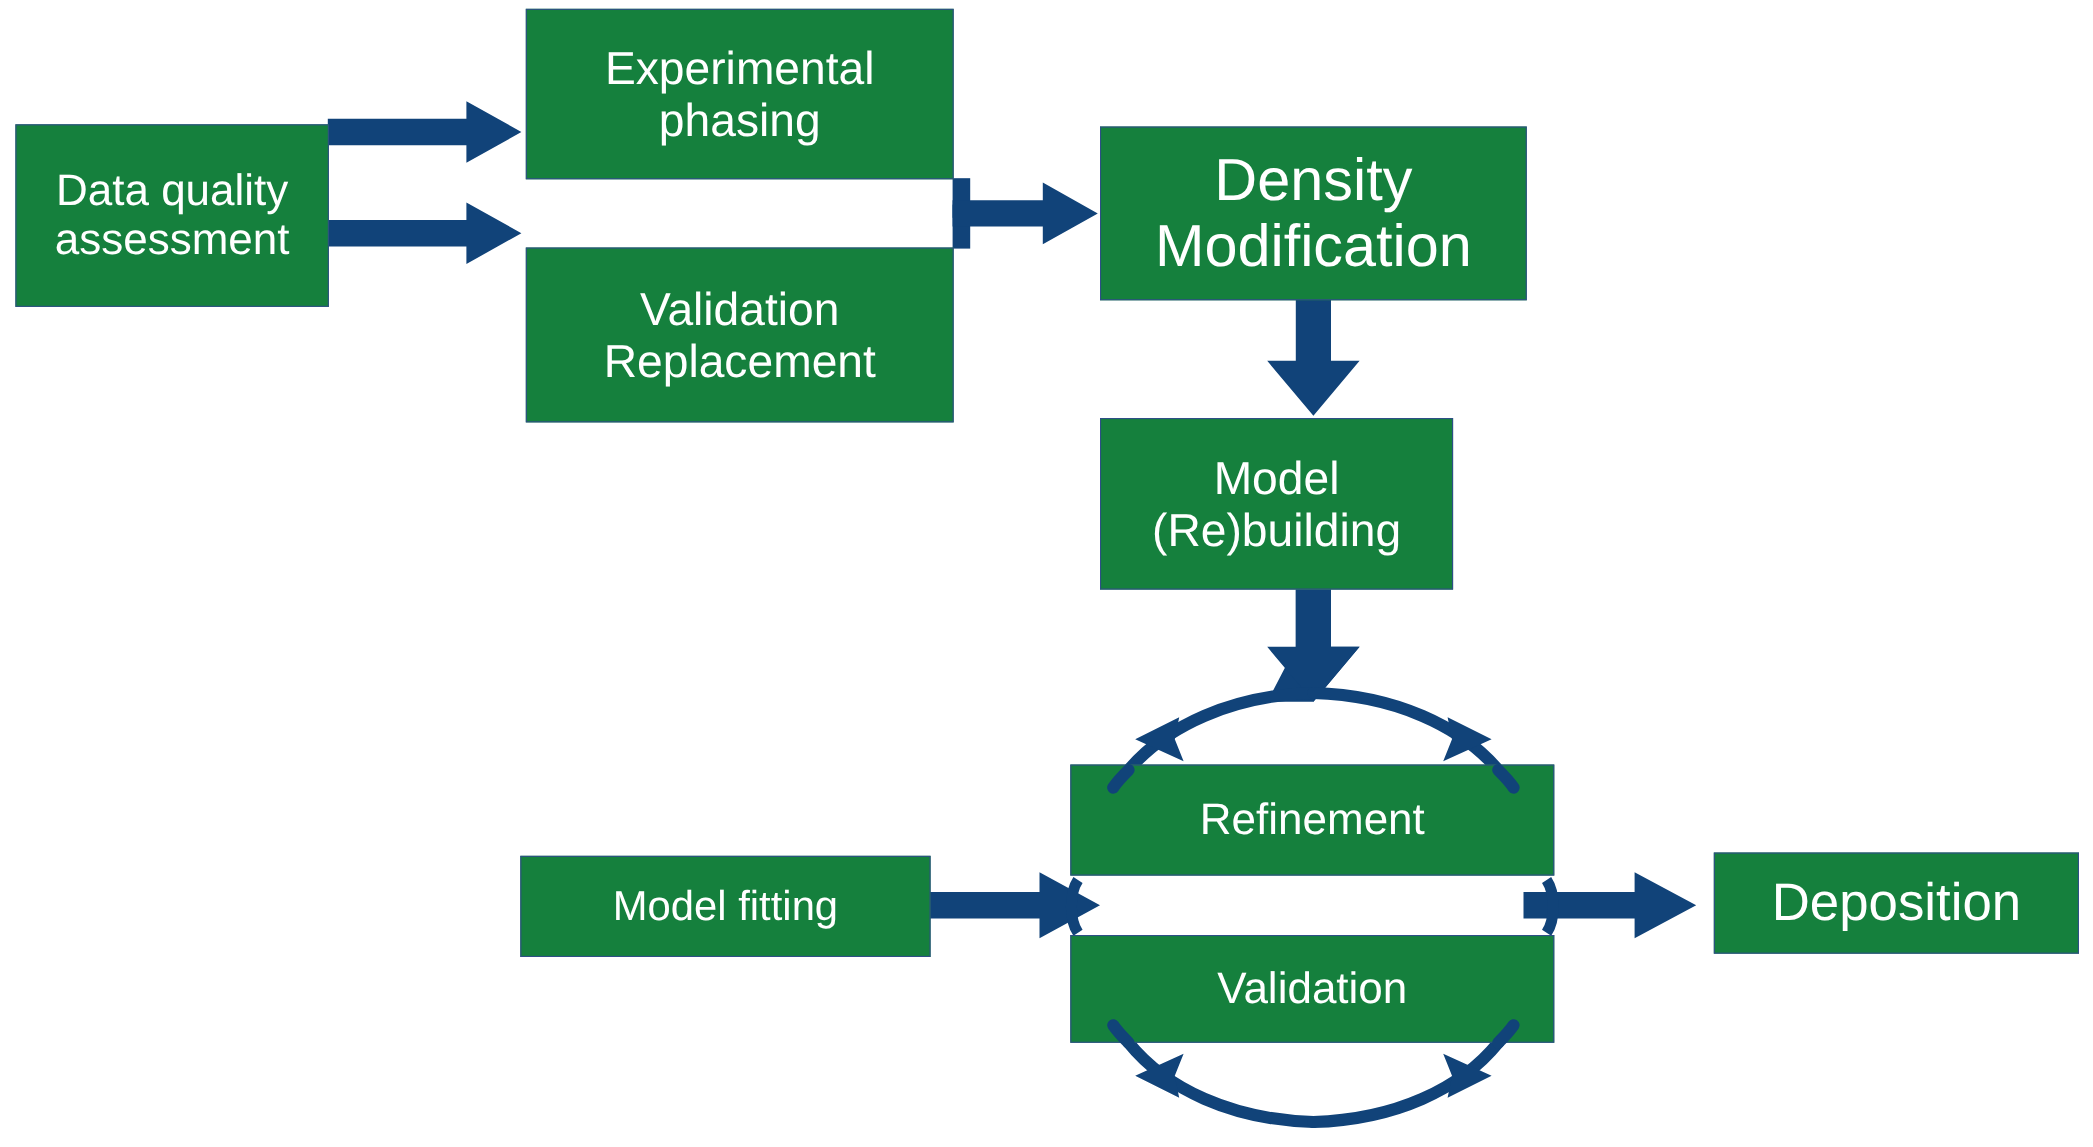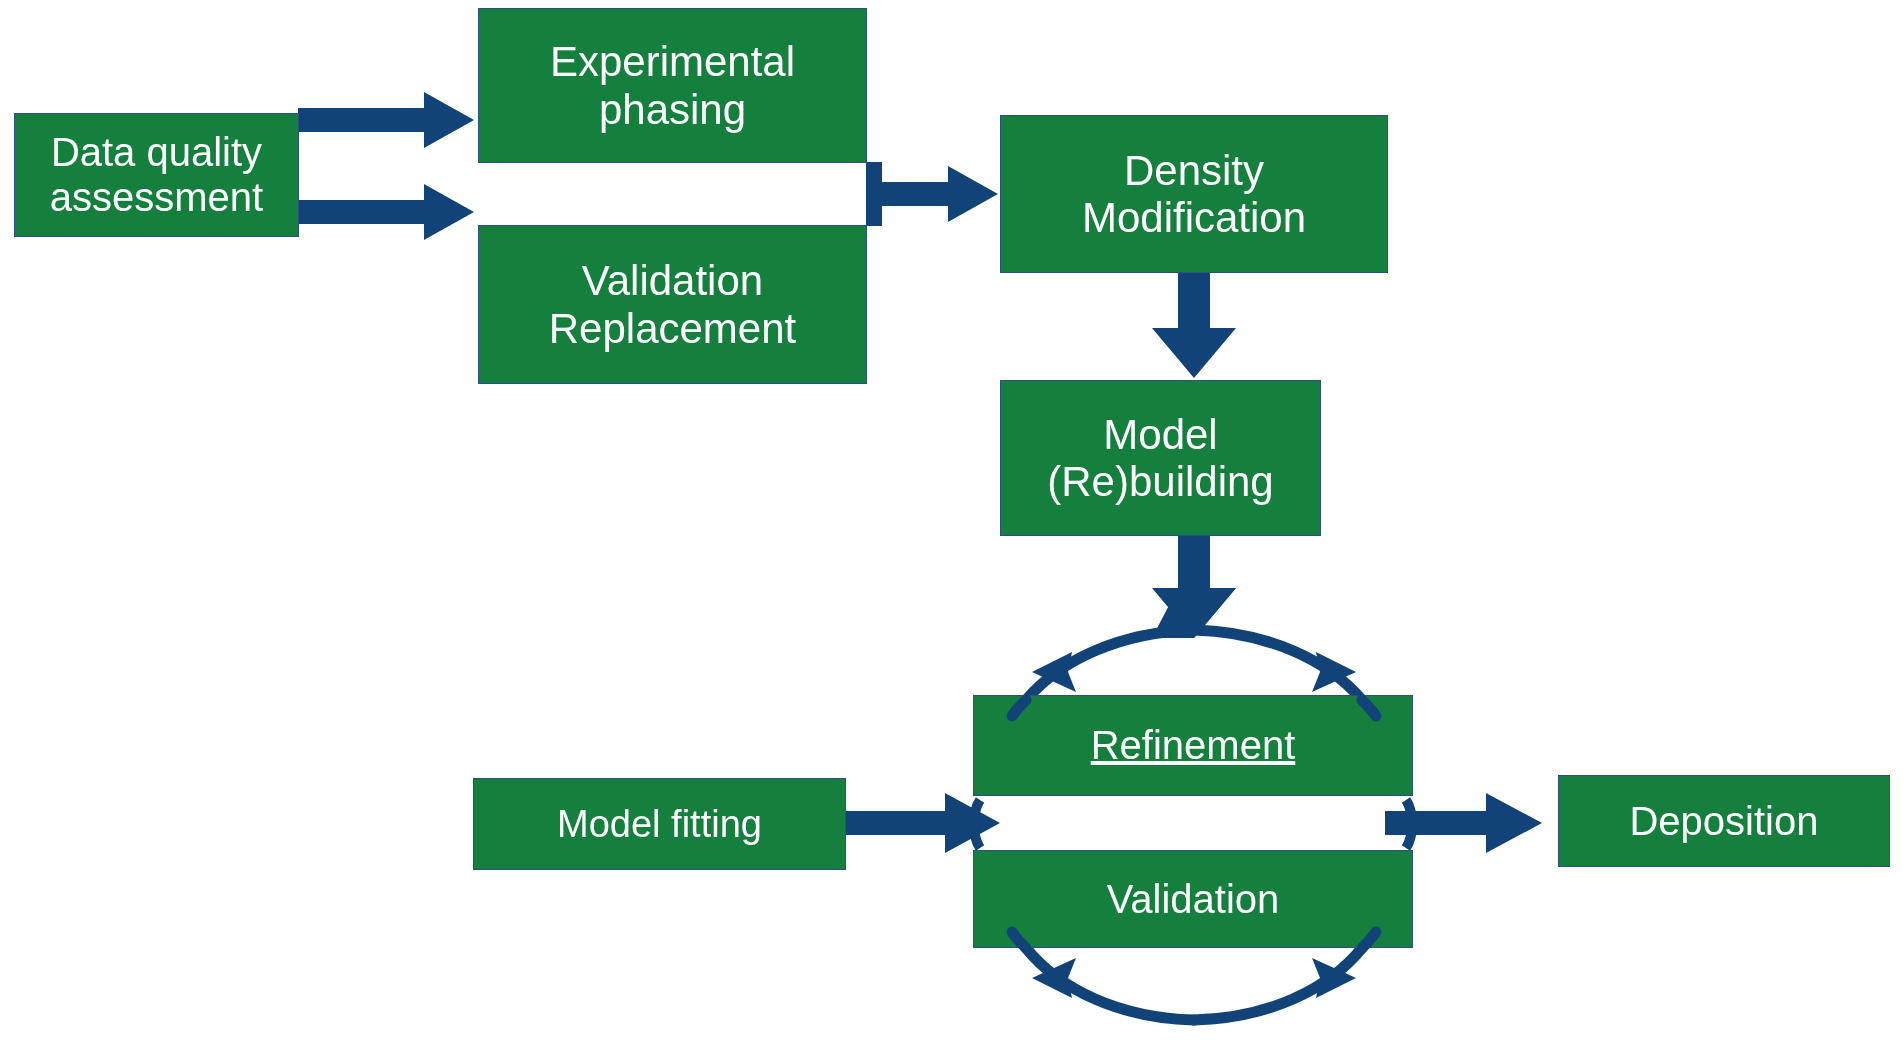--- a/index.html
+++ b/index.html
@@ -14,29 +14,29 @@
     display:flex;
     align-items:center;
     justify-content:center;
     text-align:center;
     line-height:1.12;
     box-sizing:border-box;
     z-index:3;
   }
   .node .lbl{display:block;width:100%;white-space:pre-line;}
 
-  #n-dataquality{left:14px;  top:113px; width:285px; height:124px; font-size:40px;}
+  #n-dataquality{left:14px;  top:113px; width:285px; height:166px; font-size:40px;}
   #n-expphasing {left:478px; top:8px;   width:389px; height:155px; font-size:42px;}
   #n-molrep     {left:478px; top:225px; width:389px; height:159px; font-size:42px;}
-  #n-density    {left:1000px;top:115px; width:388px; height:158px; font-size:42px;}
+  #n-density    {left:1000px;top:115px; width:388px; height:158px; font-size:54px;}
   #n-model      {left:1000px;top:380px; width:321px; height:156px; font-size:42px;}
-  #n-refinement {left:973px; top:695px; width:440px; height:101px; font-size:40px;text-decoration:underline;}
+  #n-refinement {left:973px; top:695px; width:440px; height:101px; font-size:40px;}
   #n-validation {left:973px; top:850px; width:440px; height:98px; font-size:40px;}
   #n-ligand     {left:473px; top:778px; width:373px; height:92px;  font-size:38px;}
-  #n-deposition {left:1558px;top:775px; width:332px; height:92px;  font-size:40px;}
+  #n-deposition {left:1558px;top:775px; width:332px; height:92px;  font-size:48px;}
 
   #svg-layer{position:absolute;left:0;top:0;width:1903px;height:1043px;z-index:1;}
   #svg-top{position:absolute;left:0;top:0;width:1903px;height:1043px;z-index:5;pointer-events:none;}
 </style>
 </head>
 <body>
 
 <div id="canvas">
 
   <svg id="svg-layer" viewBox="0 0 1903 1043">

